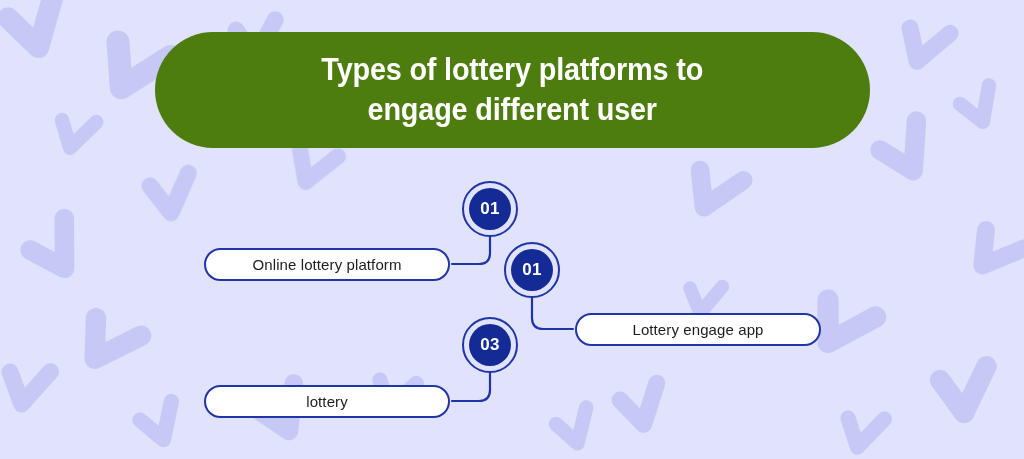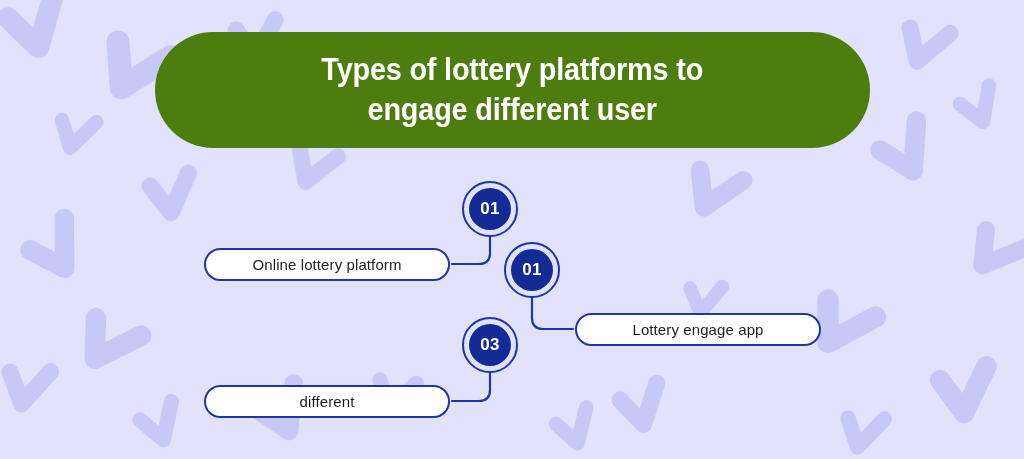--- a/index.html
+++ b/index.html
@@ -204,21 +204,21 @@
 engage different user</div>
   </div>
 
   <div class="label-pill" id="pill-01">
     <span class="pill-text">Online lottery platform</span>
   </div>
   <div class="label-pill" id="pill-02">
     <span class="pill-text">Lottery engage app</span>
   </div>
   <div class="label-pill" id="pill-03">
-    <span class="pill-text">different</span>
+    <span class="pill-text">lottery</span>
   </div>
 
   <div class="badge" id="badge-01">
     <div class="ring"></div>
     <div class="disc">
       <span class="num">01</span>
     </div>
   </div>
   <div class="badge" id="badge-02">
     <div class="ring"></div>

